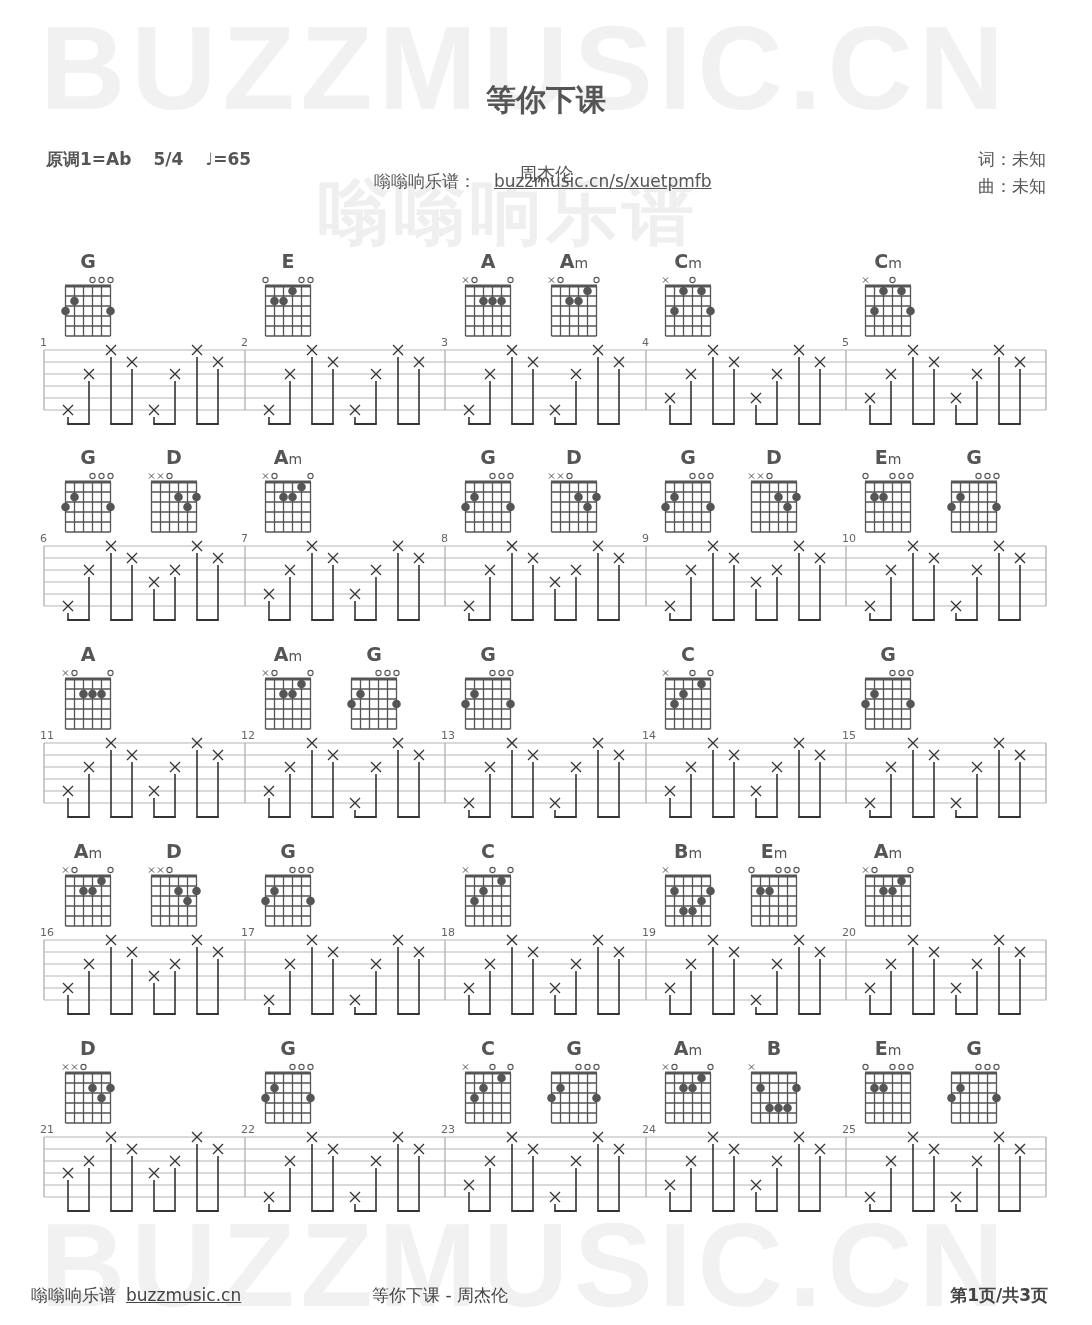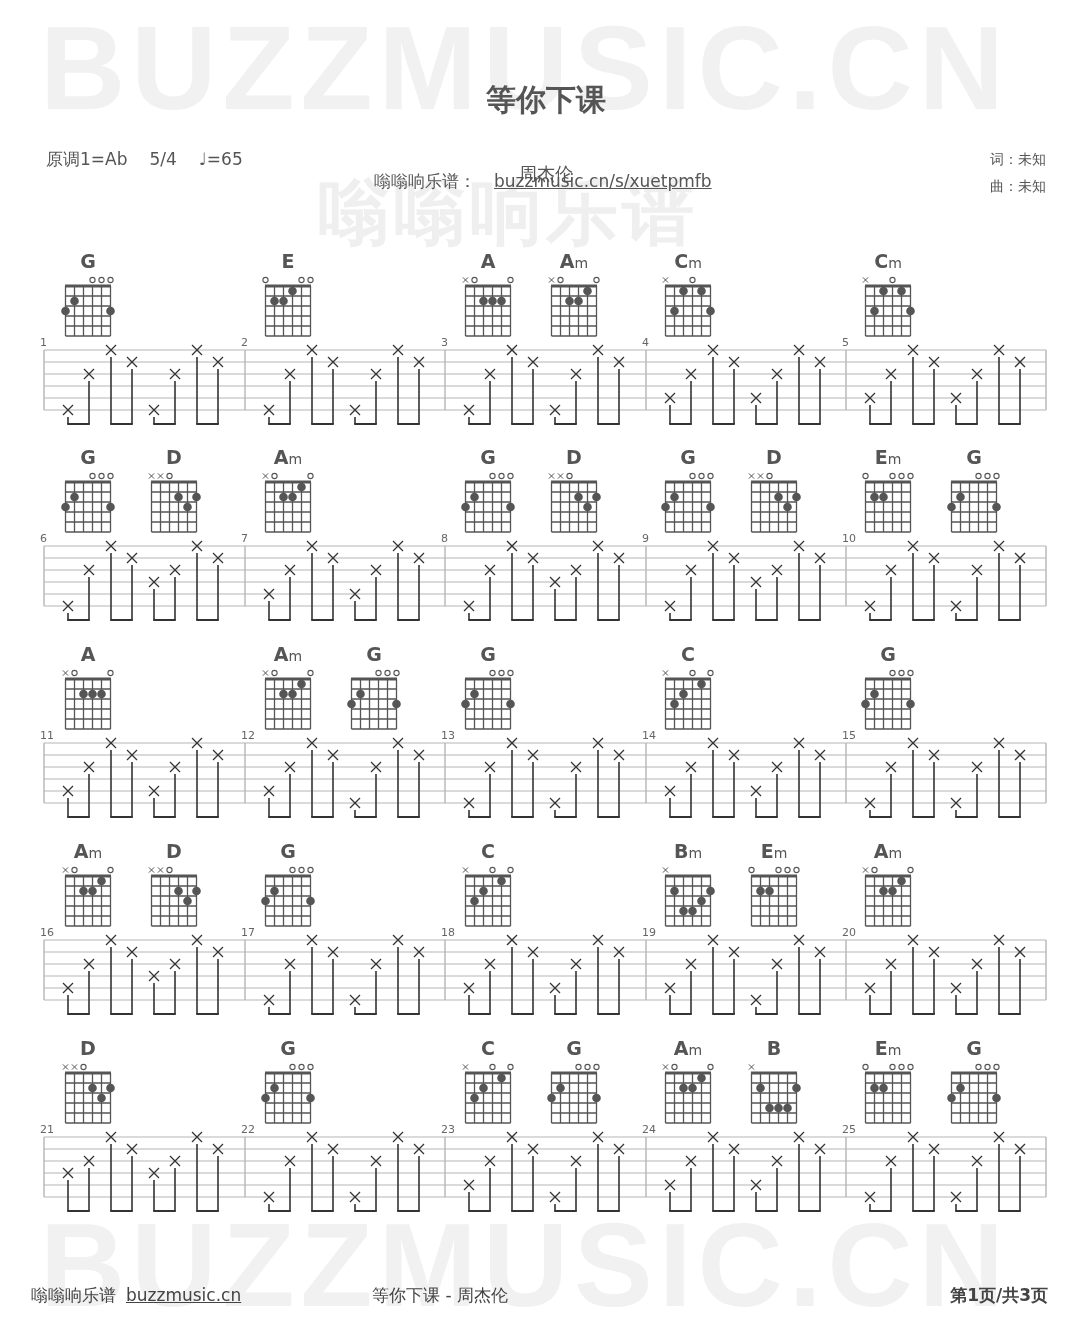--- a/index.html
+++ b/index.html
@@ -4,24 +4,24 @@
 <style>
   html,body{margin:0;padding:0;background:#ffffff;}
   body{width:1092px;height:1325px;position:relative;overflow:hidden;font-family:"DejaVu Sans","Liberation Sans",sans-serif;color:#333;}
   .wm{position:absolute;font-family:"Liberation Sans","DejaVu Sans",sans-serif;font-weight:bold;color:#f1f1f1;letter-spacing:6px;white-space:nowrap;z-index:0;}
   .wm-top{left:40px;top:8px;font-size:118px;line-height:120px;}
   .wm-bot{left:40px;top:1205px;font-size:118px;line-height:120px;}
   .wm-cn{left:318px;top:172px;font-size:72px;line-height:80px;color:#efefef;letter-spacing:4px;}
   .title{position:absolute;left:0;width:1092px;top:80px;text-align:center;font-size:30px;font-weight:bold;color:#555;z-index:2;}
   .artist{position:absolute;left:0;width:1092px;top:130px;text-align:center;font-size:18px;color:#555;z-index:2;margin-top:32px;}
   .meta-left{position:absolute;left:46px;top:146px;font-size:17px;color:#555;line-height:27px;z-index:2;}
-  .meta-left span{margin-right:22px;}
+  .meta-left span{margin-right:22px;font-weight:bold;}
   .url-line{position:absolute;left:374px;top:170px;font-size:17px;color:#555;z-index:2;}
   .url-line a{color:#555;text-decoration:underline;margin-left:18px;}
-  .meta-right{position:absolute;right:46px;top:146px;font-size:14px;color:#555;line-height:27px;text-align:left;z-index:2;}
+  .meta-right{position:absolute;right:46px;top:146px;font-size:17px;color:#555;line-height:27px;text-align:left;z-index:2;}
   .footer{position:absolute;top:1284px;font-size:17px;color:#444;z-index:2;}
   .footer-left{left:31px;}
   .footer-left a{color:#444;text-decoration:underline;margin-left:10px;}
   .footer-center{left:0;width:880px;text-align:center;}
   .footer-right{right:44px;font-weight:bold;}
   #score{position:absolute;left:0;top:0;z-index:1;}
 </style>
 </head>
 <body>
 

